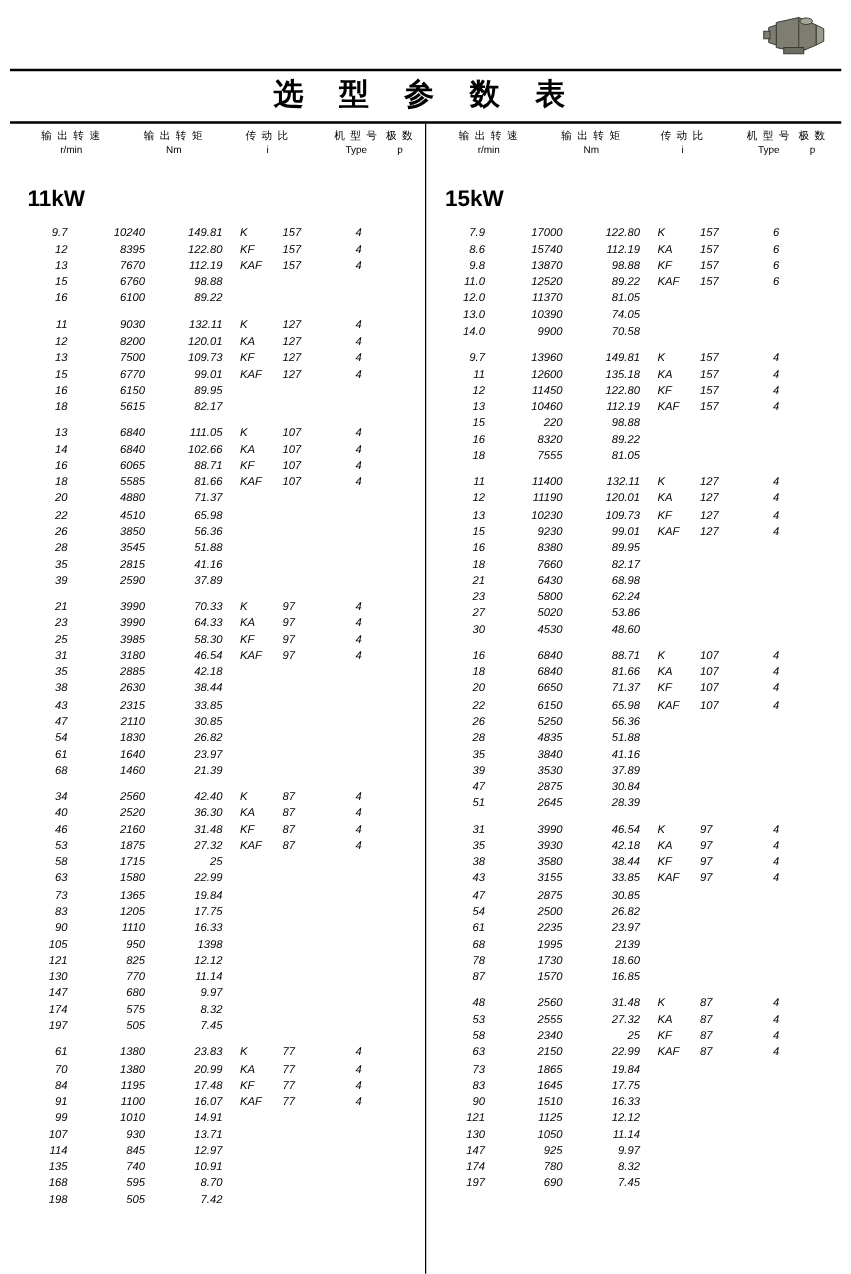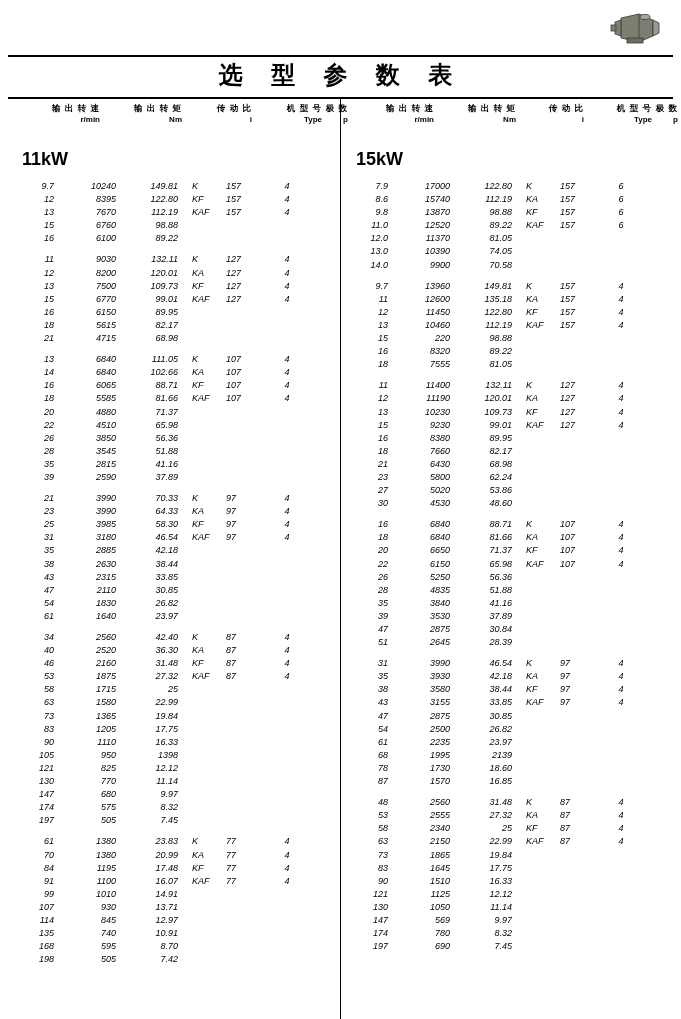--- a/index.html
+++ b/index.html
@@ -24,21 +24,21 @@
   .rule-bottom{top:97px;height:2px;}
   .title{
     position:absolute;top:59px;left:0;right:0;text-align:center;
     font-size:24px;font-weight:bold;letter-spacing:10px;
     font-family:"DejaVu Sans","Liberation Sans",sans-serif;
   }
 
   .vrule{position:absolute;width:1px;background:#000;}
 
   
-  .hc{position:absolute;text-align:right;font-size:8.5px;font-weight:bold;}
+  .hc{position:absolute;text-align:center;font-size:8.5px;}
   .hc .l1{display:block;letter-spacing:1px;}
   .hc .l2{display:block;font-size:8px;}
 
   .kwlabel{position:absolute;font-size:18px;font-weight:bold;}
 
   
   .tbl{position:absolute;font-size:9px;font-style:italic;}
   .grp{margin-bottom:8px;}
   .row{height:13.1px;line-height:13.1px;white-space:nowrap;}
   .c-rmin{display:inline-block;width:44px;text-align:right;}
@@ -125,21 +125,20 @@
         <div class="row"><span class="c-rmin">15</span><span class="c-nm">6760</span><span class="c-i">98.88</span><span class="c-type"><span class="tname"></span><span class="tnum"></span></span><span class="c-p"></span></div>
         <div class="row"><span class="c-rmin">16</span><span class="c-nm">6100</span><span class="c-i">89.22</span><span class="c-type"><span class="tname"></span><span class="tnum"></span></span><span class="c-p"></span></div>
       </div>
       <div class="grp">
         <div class="row"><span class="c-rmin">11</span><span class="c-nm">9030</span><span class="c-i">132.11</span><span class="c-type"><span class="tname">K</span><span class="tnum">127</span></span><span class="c-p">4</span></div>
         <div class="row"><span class="c-rmin">12</span><span class="c-nm">8200</span><span class="c-i">120.01</span><span class="c-type"><span class="tname">KA</span><span class="tnum">127</span></span><span class="c-p">4</span></div>
         <div class="row"><span class="c-rmin">13</span><span class="c-nm">7500</span><span class="c-i">109.73</span><span class="c-type"><span class="tname">KF</span><span class="tnum">127</span></span><span class="c-p">4</span></div>
         <div class="row"><span class="c-rmin">15</span><span class="c-nm">6770</span><span class="c-i">99.01</span><span class="c-type"><span class="tname">KAF</span><span class="tnum">127</span></span><span class="c-p">4</span></div>
         <div class="row"><span class="c-rmin">16</span><span class="c-nm">6150</span><span class="c-i">89.95</span><span class="c-type"><span class="tname"></span><span class="tnum"></span></span><span class="c-p"></span></div>
         <div class="row"><span class="c-rmin">18</span><span class="c-nm">5615</span><span class="c-i">82.17</span><span class="c-type"><span class="tname"></span><span class="tnum"></span></span><span class="c-p"></span></div>
-        <div class="row"><span class="c-rmin">21</span><span class="c-nm">4715</span><span class="c-i">68.98</span><span class="c-type"><span class="tname"></span><span class="tnum"></span></span><span class="c-p"></span></div>
       </div>
       <div class="grp">
         <div class="row"><span class="c-rmin">13</span><span class="c-nm">6840</span><span class="c-i">111.05</span><span class="c-type"><span class="tname">K</span><span class="tnum">107</span></span><span class="c-p">4</span></div>
         <div class="row"><span class="c-rmin">14</span><span class="c-nm">6840</span><span class="c-i">102.66</span><span class="c-type"><span class="tname">KA</span><span class="tnum">107</span></span><span class="c-p">4</span></div>
         <div class="row"><span class="c-rmin">16</span><span class="c-nm">6065</span><span class="c-i">88.71</span><span class="c-type"><span class="tname">KF</span><span class="tnum">107</span></span><span class="c-p">4</span></div>
         <div class="row"><span class="c-rmin">18</span><span class="c-nm">5585</span><span class="c-i">81.66</span><span class="c-type"><span class="tname">KAF</span><span class="tnum">107</span></span><span class="c-p">4</span></div>
         <div class="row"><span class="c-rmin">20</span><span class="c-nm">4880</span><span class="c-i">71.37</span><span class="c-type"><span class="tname"></span><span class="tnum"></span></span><span class="c-p"></span></div>
         <div class="row"><span class="c-rmin">22</span><span class="c-nm">4510</span><span class="c-i">65.98</span><span class="c-type"><span class="tname"></span><span class="tnum"></span></span><span class="c-p"></span></div>
         <div class="row"><span class="c-rmin">26</span><span class="c-nm">3850</span><span class="c-i">56.36</span><span class="c-type"><span class="tname"></span><span class="tnum"></span></span><span class="c-p"></span></div>
         <div class="row"><span class="c-rmin">28</span><span class="c-nm">3545</span><span class="c-i">51.88</span><span class="c-type"><span class="tname"></span><span class="tnum"></span></span><span class="c-p"></span></div>
@@ -150,20 +149,21 @@
         <div class="row"><span class="c-rmin">21</span><span class="c-nm">3990</span><span class="c-i">70.33</span><span class="c-type"><span class="tname">K</span><span class="tnum">97</span></span><span class="c-p">4</span></div>
         <div class="row"><span class="c-rmin">23</span><span class="c-nm">3990</span><span class="c-i">64.33</span><span class="c-type"><span class="tname">KA</span><span class="tnum">97</span></span><span class="c-p">4</span></div>
         <div class="row"><span class="c-rmin">25</span><span class="c-nm">3985</span><span class="c-i">58.30</span><span class="c-type"><span class="tname">KF</span><span class="tnum">97</span></span><span class="c-p">4</span></div>
         <div class="row"><span class="c-rmin">31</span><span class="c-nm">3180</span><span class="c-i">46.54</span><span class="c-type"><span class="tname">KAF</span><span class="tnum">97</span></span><span class="c-p">4</span></div>
         <div class="row"><span class="c-rmin">35</span><span class="c-nm">2885</span><span class="c-i">42.18</span><span class="c-type"><span class="tname"></span><span class="tnum"></span></span><span class="c-p"></span></div>
         <div class="row"><span class="c-rmin">38</span><span class="c-nm">2630</span><span class="c-i">38.44</span><span class="c-type"><span class="tname"></span><span class="tnum"></span></span><span class="c-p"></span></div>
         <div class="row"><span class="c-rmin">43</span><span class="c-nm">2315</span><span class="c-i">33.85</span><span class="c-type"><span class="tname"></span><span class="tnum"></span></span><span class="c-p"></span></div>
         <div class="row"><span class="c-rmin">47</span><span class="c-nm">2110</span><span class="c-i">30.85</span><span class="c-type"><span class="tname"></span><span class="tnum"></span></span><span class="c-p"></span></div>
         <div class="row"><span class="c-rmin">54</span><span class="c-nm">1830</span><span class="c-i">26.82</span><span class="c-type"><span class="tname"></span><span class="tnum"></span></span><span class="c-p"></span></div>
         <div class="row"><span class="c-rmin">61</span><span class="c-nm">1640</span><span class="c-i">23.97</span><span class="c-type"><span class="tname"></span><span class="tnum"></span></span><span class="c-p"></span></div>
+        <div class="row"><span class="c-rmin">68</span><span class="c-nm">1460</span><span class="c-i">21.39</span><span class="c-type"><span class="tname"></span><span class="tnum"></span></span><span class="c-p"></span></div>
       </div>
       <div class="grp">
         <div class="row"><span class="c-rmin">34</span><span class="c-nm">2560</span><span class="c-i">42.40</span><span class="c-type"><span class="tname">K</span><span class="tnum">87</span></span><span class="c-p">4</span></div>
         <div class="row"><span class="c-rmin">40</span><span class="c-nm">2520</span><span class="c-i">36.30</span><span class="c-type"><span class="tname">KA</span><span class="tnum">87</span></span><span class="c-p">4</span></div>
         <div class="row"><span class="c-rmin">46</span><span class="c-nm">2160</span><span class="c-i">31.48</span><span class="c-type"><span class="tname">KF</span><span class="tnum">87</span></span><span class="c-p">4</span></div>
         <div class="row"><span class="c-rmin">53</span><span class="c-nm">1875</span><span class="c-i">27.32</span><span class="c-type"><span class="tname">KAF</span><span class="tnum">87</span></span><span class="c-p">4</span></div>
         <div class="row"><span class="c-rmin">58</span><span class="c-nm">1715</span><span class="c-i">25</span><span class="c-type"><span class="tname"></span><span class="tnum"></span></span><span class="c-p"></span></div>
         <div class="row"><span class="c-rmin">63</span><span class="c-nm">1580</span><span class="c-i">22.99</span><span class="c-type"><span class="tname"></span><span class="tnum"></span></span><span class="c-p"></span></div>
         <div class="row"><span class="c-rmin">73</span><span class="c-nm">1365</span><span class="c-i">19.84</span><span class="c-type"><span class="tname"></span><span class="tnum"></span></span><span class="c-p"></span></div>
         <div class="row"><span class="c-rmin">83</span><span class="c-nm">1205</span><span class="c-i">17.75</span><span class="c-type"><span class="tname"></span><span class="tnum"></span></span><span class="c-p"></span></div>
@@ -246,19 +246,19 @@
       <div class="grp">
         <div class="row"><span class="c-rmin">48</span><span class="c-nm">2560</span><span class="c-i">31.48</span><span class="c-type"><span class="tname">K</span><span class="tnum">87</span></span><span class="c-p">4</span></div>
         <div class="row"><span class="c-rmin">53</span><span class="c-nm">2555</span><span class="c-i">27.32</span><span class="c-type"><span class="tname">KA</span><span class="tnum">87</span></span><span class="c-p">4</span></div>
         <div class="row"><span class="c-rmin">58</span><span class="c-nm">2340</span><span class="c-i">25</span><span class="c-type"><span class="tname">KF</span><span class="tnum">87</span></span><span class="c-p">4</span></div>
         <div class="row"><span class="c-rmin">63</span><span class="c-nm">2150</span><span class="c-i">22.99</span><span class="c-type"><span class="tname">KAF</span><span class="tnum">87</span></span><span class="c-p">4</span></div>
         <div class="row"><span class="c-rmin">73</span><span class="c-nm">1865</span><span class="c-i">19.84</span><span class="c-type"><span class="tname"></span><span class="tnum"></span></span><span class="c-p"></span></div>
         <div class="row"><span class="c-rmin">83</span><span class="c-nm">1645</span><span class="c-i">17.75</span><span class="c-type"><span class="tname"></span><span class="tnum"></span></span><span class="c-p"></span></div>
         <div class="row"><span class="c-rmin">90</span><span class="c-nm">1510</span><span class="c-i">16.33</span><span class="c-type"><span class="tname"></span><span class="tnum"></span></span><span class="c-p"></span></div>
         <div class="row"><span class="c-rmin">121</span><span class="c-nm">1125</span><span class="c-i">12.12</span><span class="c-type"><span class="tname"></span><span class="tnum"></span></span><span class="c-p"></span></div>
         <div class="row"><span class="c-rmin">130</span><span class="c-nm">1050</span><span class="c-i">11.14</span><span class="c-type"><span class="tname"></span><span class="tnum"></span></span><span class="c-p"></span></div>
-        <div class="row"><span class="c-rmin">147</span><span class="c-nm">569</span><span class="c-i">9.97</span><span class="c-type"><span class="tname"></span><span class="tnum"></span></span><span class="c-p"></span></div>
+        <div class="row"><span class="c-rmin">147</span><span class="c-nm">925</span><span class="c-i">9.97</span><span class="c-type"><span class="tname"></span><span class="tnum"></span></span><span class="c-p"></span></div>
         <div class="row"><span class="c-rmin">174</span><span class="c-nm">780</span><span class="c-i">8.32</span><span class="c-type"><span class="tname"></span><span class="tnum"></span></span><span class="c-p"></span></div>
         <div class="row"><span class="c-rmin">197</span><span class="c-nm">690</span><span class="c-i">7.45</span><span class="c-type"><span class="tname"></span><span class="tnum"></span></span><span class="c-p"></span></div>
       </div>
     </div>
 
 </div>
 
 </body></html>

